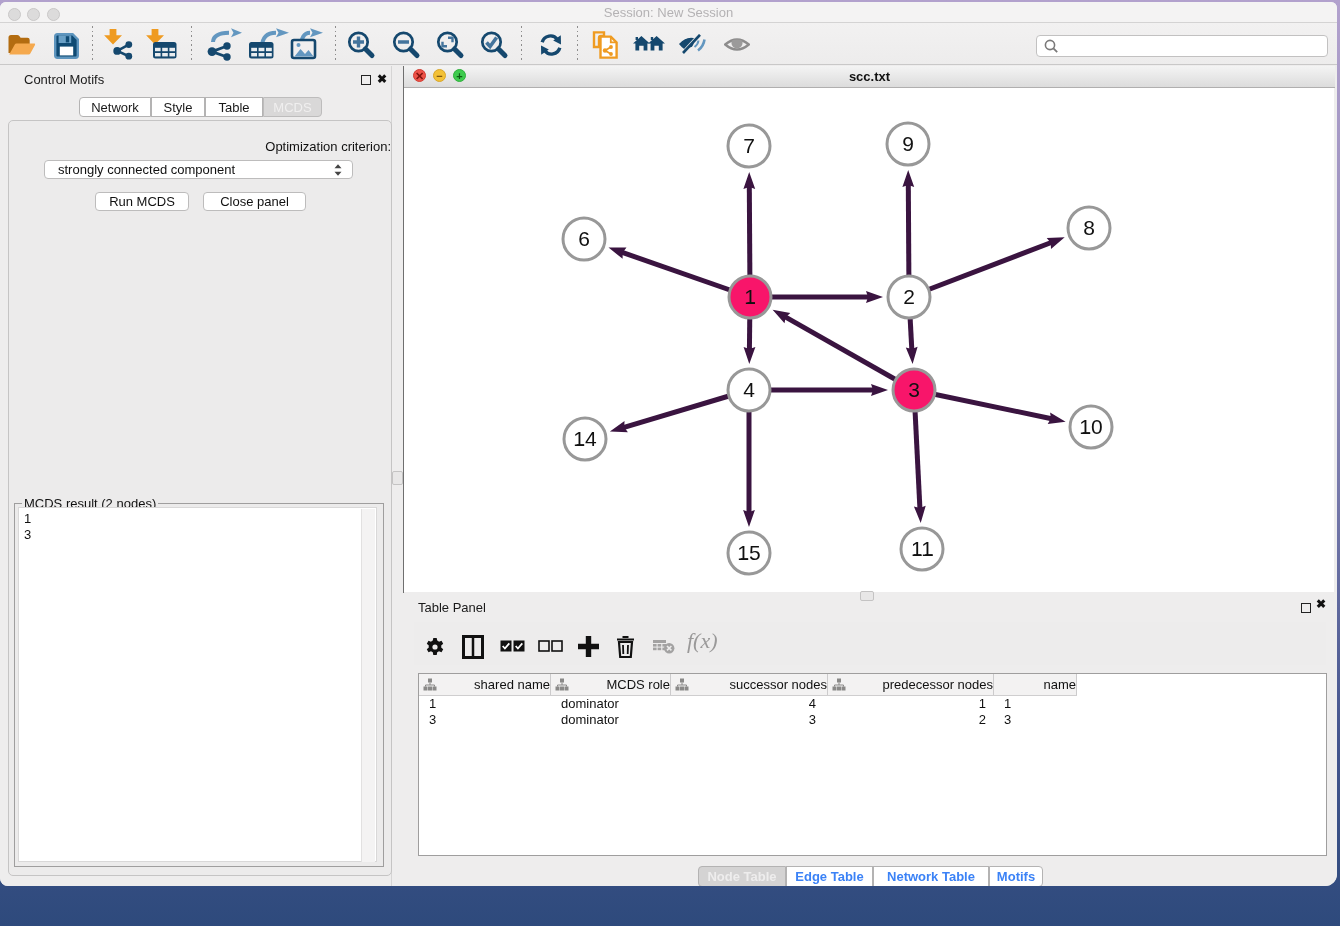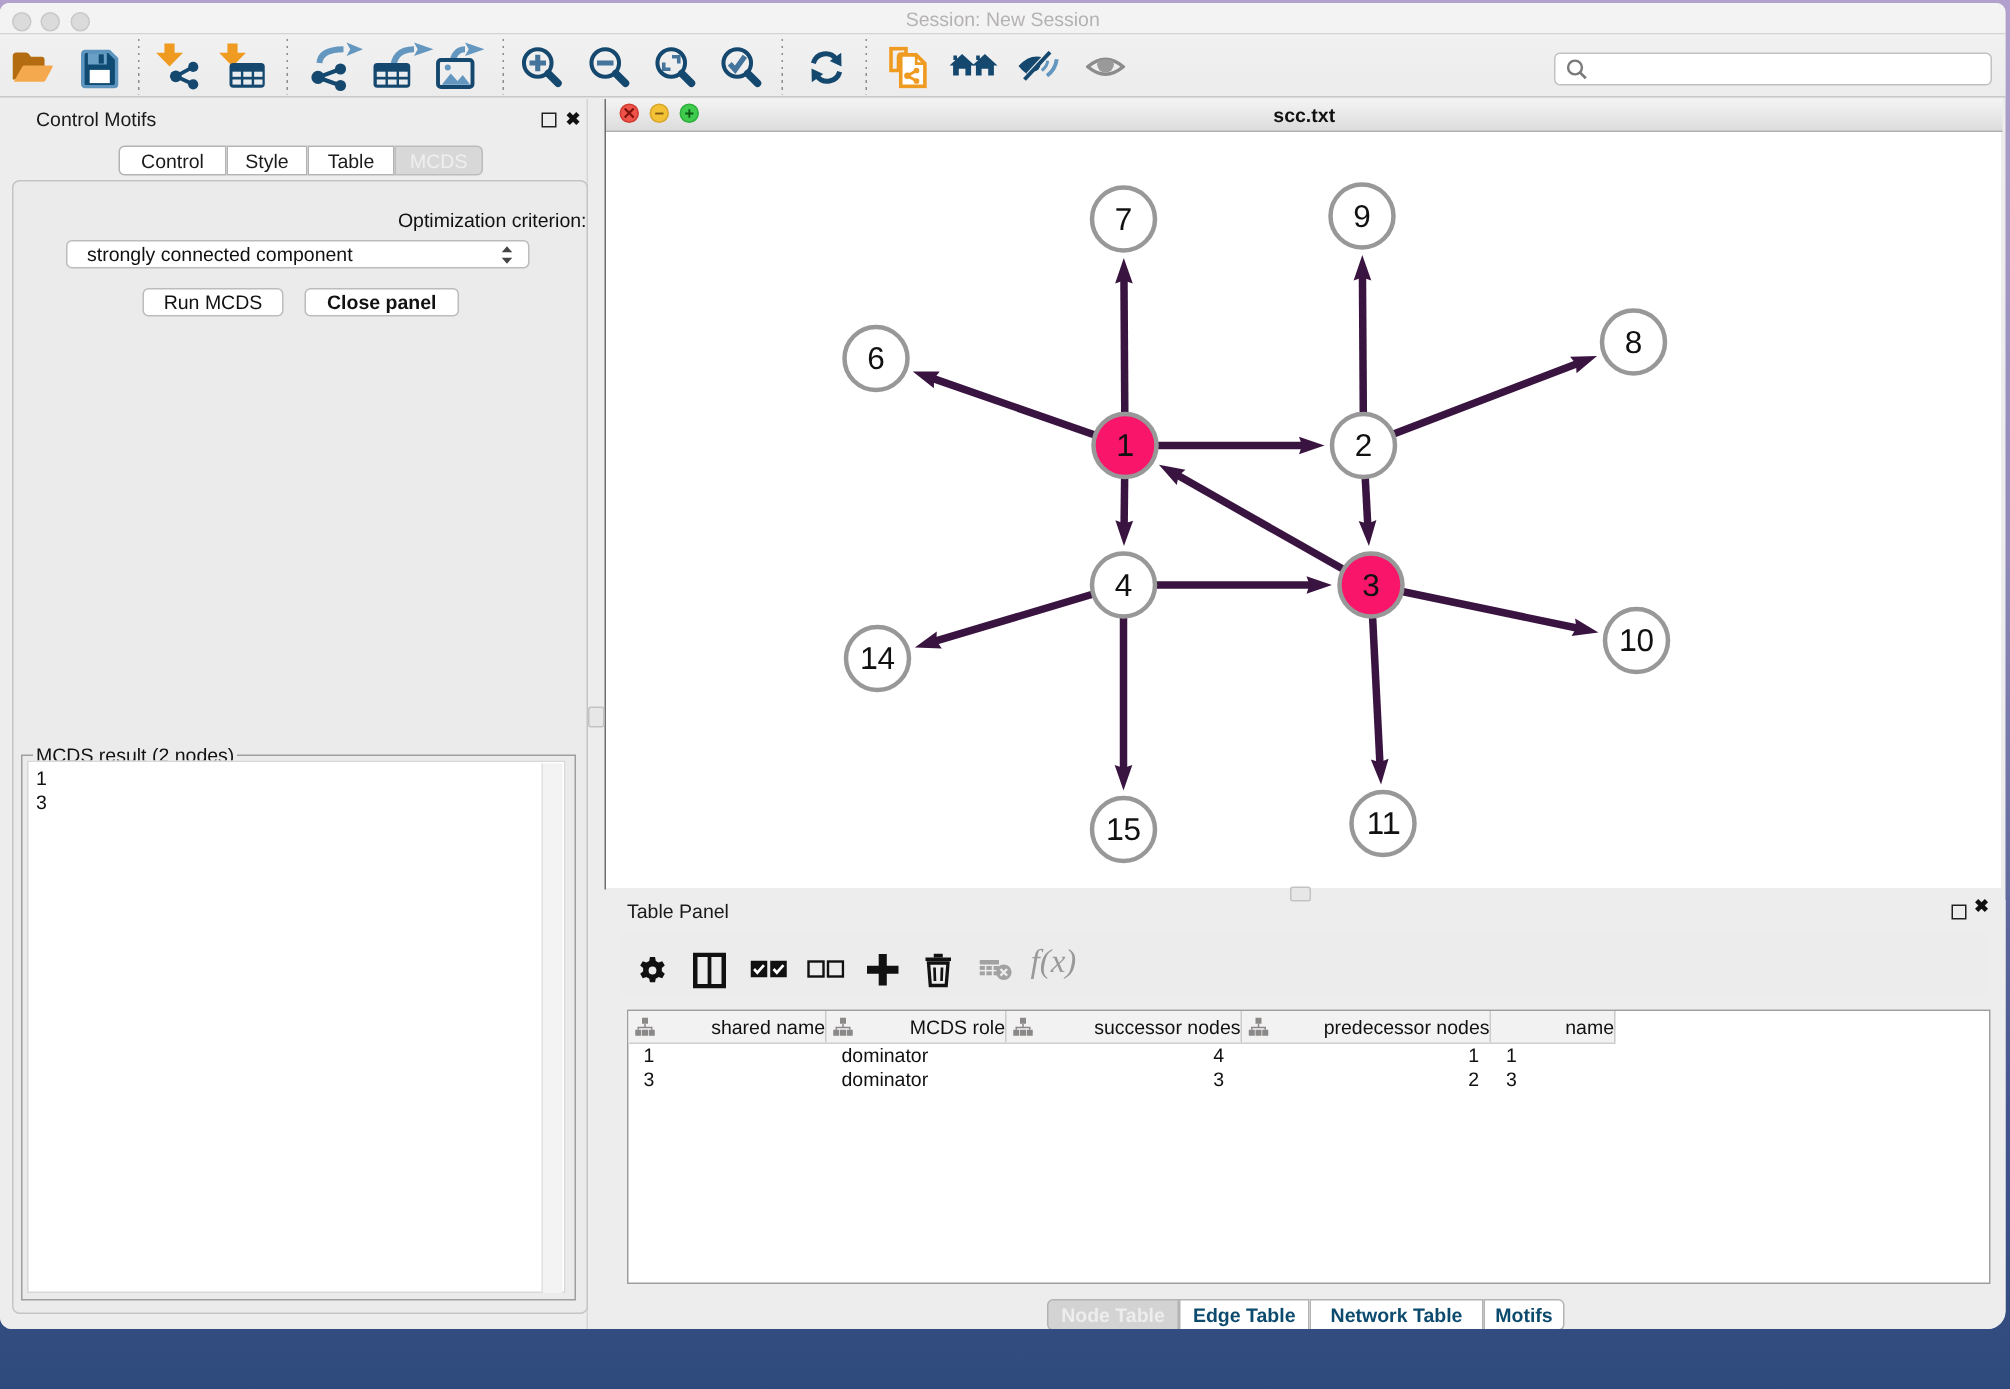--- a/index.html
+++ b/index.html
@@ -42,21 +42,21 @@
   #tpanel-title{position:absolute;left:14px;top:0px;font-size:13px;color:#1a1a1a;}
   #ttoolbar{position:absolute;left:10px;top:22px;width:912px;height:43px;background:#edecec;}
   #ttable{position:absolute;left:14px;top:73px;width:909px;height:183px;background:#fff;border:1px solid #9f9e9e;box-sizing:border-box;}
   #thead{position:absolute;left:0;top:0;width:658px;height:21px;background:#f3f2f2;border-bottom:1px solid #cfcecf;}
   .thicon{position:absolute;left:4px;top:3px;width:14px;height:15px;}
   .thcell{padding-left:0;}
   .thcell{position:absolute;top:0;height:21px;box-sizing:border-box;border-right:1px solid #cccbcc;font-size:13px;color:#111;text-align:right;line-height:21px;}
   .trow{position:absolute;left:0;width:100%;height:16px;font-size:13px;color:#111;}
   .tcell{position:absolute;top:0;height:16px;line-height:16px;}
   #ttabs{position:absolute;left:294px;top:266px;height:21px;}
-  .btab{position:absolute;top:0;height:21px;box-sizing:border-box;border:1px solid #b4b3b3;background:#fff;font-size:13px;font-weight:bold;color:#0c4a6e;text-align:center;line-height:20px;}
+  .btab{position:absolute;top:0;height:21px;box-sizing:border-box;border:1px solid #b4b3b3;background:#fff;font-size:13px;font-weight:bold;color:#3b82f6;text-align:center;line-height:20px;}
   
   #statusbar{position:absolute;left:0;top:889px;width:100%;height:35px;background:#efeeee;border-top:1px solid #c6c5c5;}
   #listbtn{position:absolute;left:10px;top:7px;width:28px;height:22px;background:#fdfdfd;border:1px solid #a9a8a8;box-sizing:border-box;}
   #membtn{position:absolute;left:1261px;top:6px;width:62px;height:24px;background:#f9f9f9;border:1px solid #989797;box-sizing:border-box;font-size:11px;color:#111;margin-top:16px;}
 </style>
 </head>
 <body>
 <div id="win">
 
   <div id="titlebar">
@@ -195,34 +195,34 @@
           <line x1="9.4" y1="9.4" x2="13.2" y2="13.2" stroke="#7a7979" stroke-width="1.8"></line>
         </svg>
       </div>
   </div>
 
   <div id="cpanel">
     <div id="cpanel-title">Control Motifs</div>
     <div class="panelbtn-max" style="left:361px"></div>
     <div class="panelbtn-x" style="left:377px">✖</div>
     <div id="cptabs">
-      <div class="tab" style="left:0;width:72px;border-radius:4px 0 0 4px;">Control</div>
+      <div class="tab" style="left:0;width:72px;border-radius:4px 0 0 4px;">Network</div>
       <div class="tab" style="left:72px;width:54px;">Style</div>
       <div class="tab" style="left:126px;width:58px;">Table</div>
       <div class="tab" style="left:184px;width:59px;border-radius:0 4px 4px 0;background:#d9d8d8;color:#f0efef;border-color:#bdbcbc;">MCDS</div>
     </div>
     <div id="subpanel">
       <div id="optlabel">Optimization criterion:</div>
       <div id="dropdown">strongly connected component
         <svg width="10" height="14" style="position:absolute;right:9px;top:2px" viewBox="0 0 10 14">
           <path d="M1.5 5.2 L5 1.2 L8.5 5.2 Z M1.5 8.8 L5 12.8 L8.5 8.8 Z" fill="#444"></path>
         </svg>
       </div>
       <div class="btn" style="left:86px;width:94px;">Run MCDS</div>
-      <div class="btn" style="left:194px;width:103px;font-weight:bold;">Close panel</div>
+      <div class="btn" style="left:194px;width:103px;">Close panel</div>
       <div id="mcdsbox">
         <div id="mcdsbox-label">MCDS result (2 nodes)</div>
         <div id="mcdstext">
           <div style="position:absolute;left:5px;top:3px;">1</div>
           <div style="position:absolute;left:5px;top:19px;">3</div>
           <div style="position:absolute;right:1px;top:1px;width:13px;height:353px;background:#f4f3f3;border-left:1px solid #e2e1e1;"></div>
         </div>
       </div>
     </div>
   </div>

